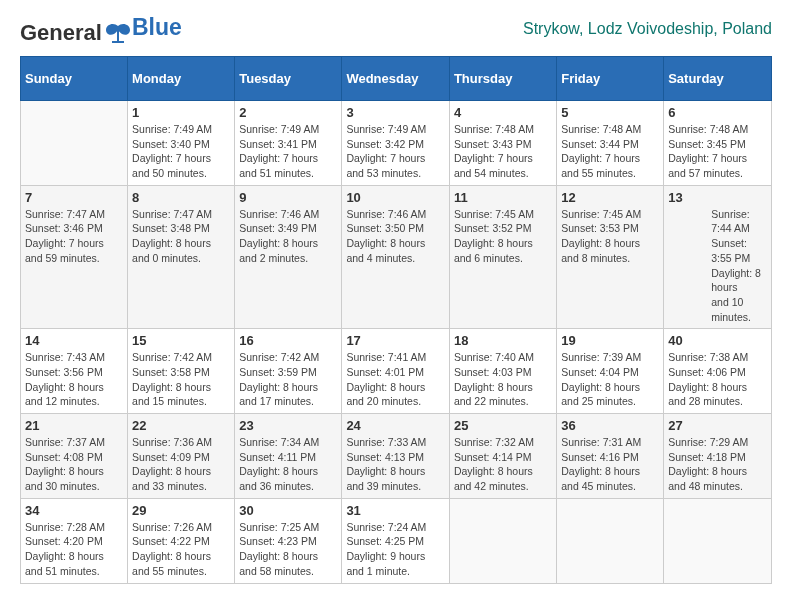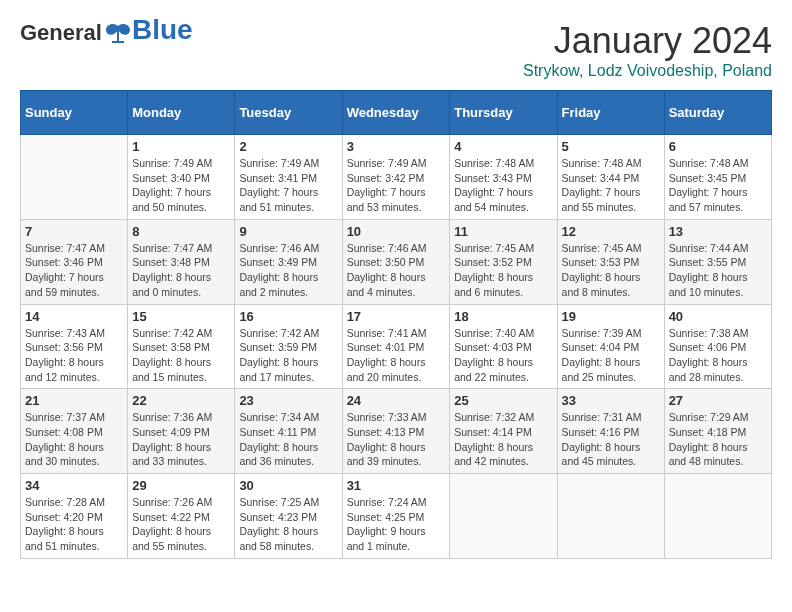--- a/index.html
+++ b/index.html
@@ -96,24 +96,23 @@
 <div class="header-section">
   <div class="logo">
     <div class="logo-text">
       <span class="logo-general">General</span>
       <svg class="logo-bird" viewBox="0 0 28 22">
         <path d="M14 4 C18 0, 26 2, 26 8 C26 12, 22 14, 18 12 C16 11, 15 9, 14 8 C13 9, 12 11, 10 12 C6 14, 2 12, 2 8 C2 2, 10 0, 14 4Z" fill="#2a6db5"></path>
         <path d="M14 8 L14 20" stroke="#2a6db5" stroke-width="2" fill="none"></path>
         <path d="M8 20 L14 20 L20 20" stroke="#2a6db5" stroke-width="2" fill="none"></path>
       </svg>
     </div>
-    <span class="logo-blue" style="font-size:28px;font-weight:bold;margin-top:-6px;">Blue</span>
+    <span class="logo-blue" style="font-size:23px;font-weight:bold;margin-top:-6px;">Blue</span>
   </div>
   <div class="title-section">
-    <div class="main-title">January 2024</div>
     <div class="subtitle">Strykow, Lodz Voivodeship, Poland</div>
   </div>
 </div>
 
 <table class="calendar">
   <thead>
     <tr id="weekday-header">
     <th>Sunday</th>
         <th>Monday</th>
         <th>Tuesday</th>
@@ -207,21 +206,21 @@
         </td>
         <td>
           <span class="day-number">12</span>
           <div class="day-info" style="white-space: pre-line;">Sunrise: 7:45 AM
 Sunset: 3:53 PM
 Daylight: 8 hours
 and 8 minutes.</div>
         </td>
         <td>
           <span class="day-number">13</span>
-          <div class="day-info" style="white-space: pre-line;">Sunrise: 7:44 AM
+          <div class="day-info" style="white-space: pre-line; margin-left: 43px;">Sunrise: 7:44 AM
 Sunset: 3:55 PM
 Daylight: 8 hours
 and 10 minutes.</div>
         </td>
       </tr>
       <tr>
         <td>
           <span class="day-number">14</span>
           <div class="day-info" style="white-space: pre-line;">Sunrise: 7:43 AM
 Sunset: 3:56 PM
@@ -301,21 +300,21 @@
 and 39 minutes.</div>
         </td>
         <td>
           <span class="day-number">25</span>
           <div class="day-info" style="white-space: pre-line;">Sunrise: 7:32 AM
 Sunset: 4:14 PM
 Daylight: 8 hours
 and 42 minutes.</div>
         </td>
         <td>
-          <span class="day-number">33</span>
+          <span class="day-number">36</span>
           <div class="day-info" style="white-space: pre-line;">Sunrise: 7:31 AM
 Sunset: 4:16 PM
 Daylight: 8 hours
 and 45 minutes.</div>
         </td>
         <td>
           <span class="day-number">27</span>
           <div class="day-info" style="white-space: pre-line;">Sunrise: 7:29 AM
 Sunset: 4:18 PM
 Daylight: 8 hours

